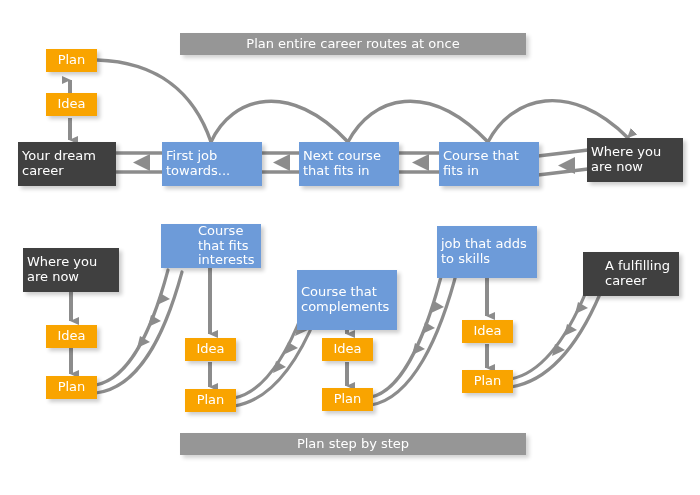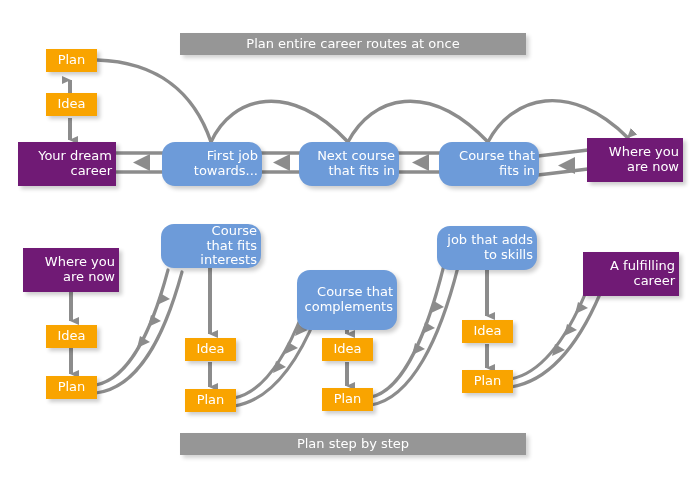--- a/index.html
+++ b/index.html
@@ -26,30 +26,30 @@
     width: 700px;
     height: 495px;
     overflow: visible;
   }
   .node {
     position: absolute;
     box-sizing: border-box;
     display: flex;
     align-items: center;
     justify-content: center;
-    text-align: right;
+    text-align: left;
     color: #ffffff;
     line-height: 1.15;
     box-shadow: 3px 3px 4px rgba(0,0,0,0.20);
     z-index: 5;
     padding: 2px 4px;
   }
   .node .lbl { display: block; }
-  .node.green  { background: #701a75; }
-  .node.blue   { background: #6d9bd9; border-radius: 13px; }
+  .node.green  { background: #404040; }
+  .node.blue   { background: #6d9bd9; }
   .node.orange { background: #f9a400; }
   .node.band {
     background: #969696;
     box-shadow: 3px 3px 4px rgba(0,0,0,0.18);
     z-index: 2;
   }
   .fs-12 { font-size: 13px; }
   .fs-13 { font-size: 13px; }
 </style>
 </head>
@@ -220,21 +220,21 @@
   <div class="node blue fs-12" style="left:297px; top:270px; width:100px; height:60px;">
     <span class="lbl">Course that complements</span>
   </div>
   <div class="node orange fs-12" style="left:322px; top:338px; width:51px; height:23px;">
     <span class="lbl">Idea</span>
   </div>
   <div class="node orange fs-12" style="left:322px; top:388px; width:51px; height:23px;">
     <span class="lbl">Plan</span>
   </div>
 
-  <div class="node blue fs-12" style="left:437px; top:226px; width:100px; height:44px;">
+  <div class="node blue fs-12" style="left:437px; top:226px; width:100px; height:52px;">
     <span class="lbl">job that adds to skills</span>
   </div>
   <div class="node orange fs-12" style="left:462px; top:320px; width:51px; height:23px;">
     <span class="lbl">Idea</span>
   </div>
   <div class="node orange fs-12" style="left:462px; top:370px; width:51px; height:23px;">
     <span class="lbl">Plan</span>
   </div>
 
   <div class="node green fs-12" style="left:583px; top:252px; width:96px; height:44px;padding-left:22px;">

